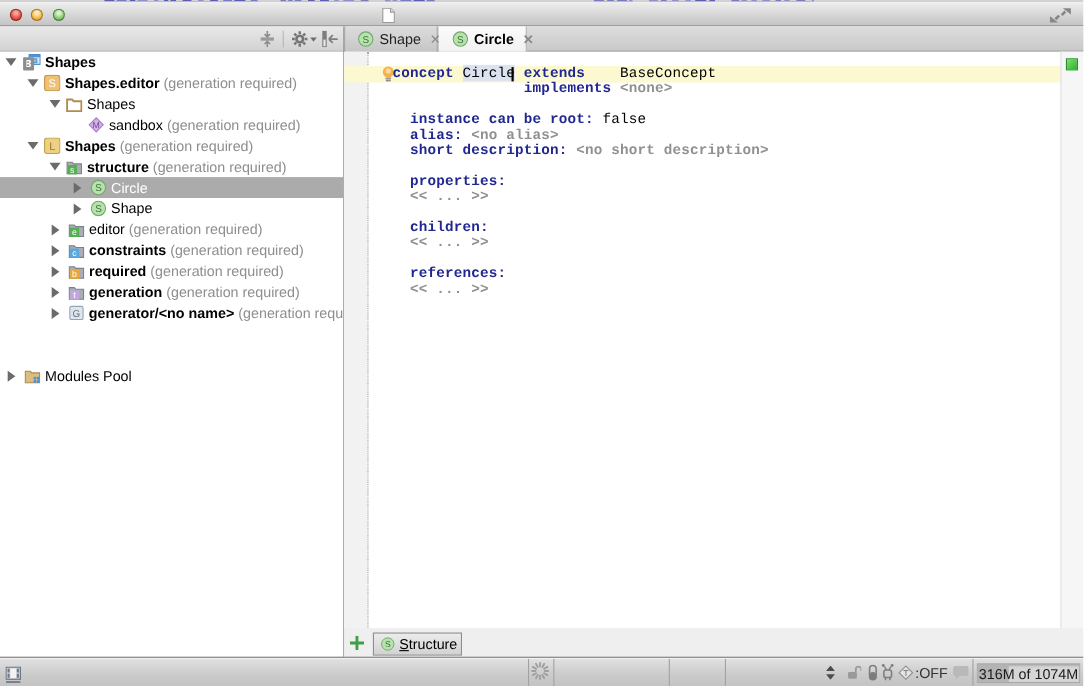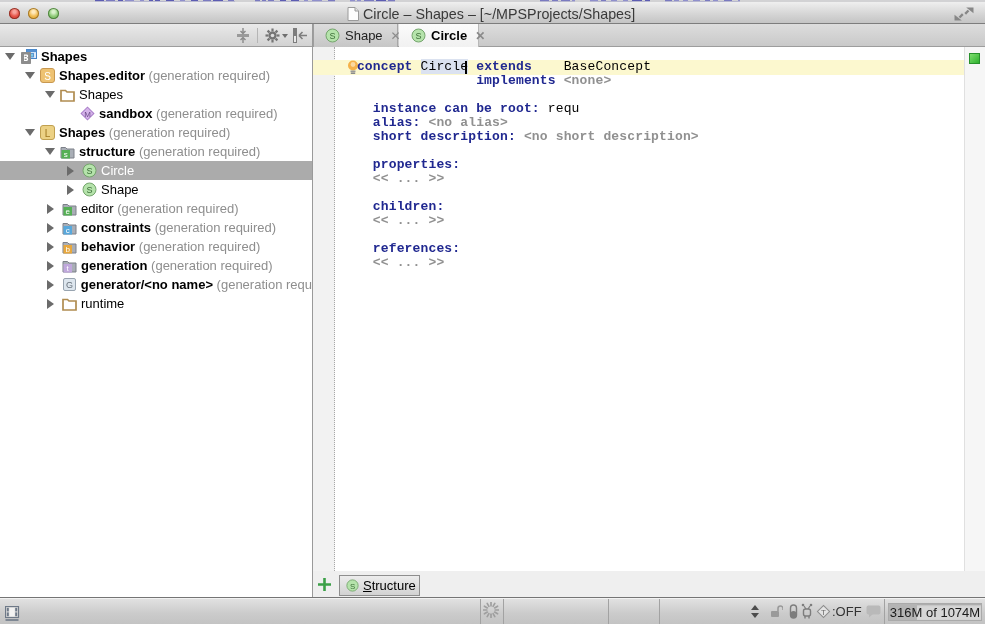--- a/index.html
+++ b/index.html
@@ -130,21 +130,20 @@
 </div>
 
 <div id="titlebar" class="abs">
   <div id="tl-r" class="tl"></div>
   <div id="tl-y" class="tl"></div>
   <div id="tl-g" class="tl"></div>
   <svg class="abs" style="left:347px;top:5px" width="12" height="14" viewBox="0 0 12 14">
     <path d="M1 0.5 L8 0.5 L11.5 4 L11.5 13.5 L1 13.5 Z" fill="#fdfdfd" stroke="#9a9a9a"></path>
     <path d="M8 0.5 L8 4 L11.5 4" fill="#e3e3e3" stroke="#9a9a9a"></path>
   </svg>
-  <div id="title" class="abs">Circle – Shapes – [~/MPSProjects/Shapes]</div>
   <svg class="abs" style="left:954px;top:5px" width="20" height="14" viewBox="0 0 20 14">
     <polygon points="12.2,0.5 19.5,0.5 19.5,6.2" fill="#878787"></polygon>
     <path d="M14.5 3.5 L11.2 6.8" stroke="#878787" stroke-width="2.4"></path>
     <polygon points="0.5,7.8 0.5,13.5 7.8,13.5" fill="#878787"></polygon>
     <path d="M5.5 10.5 L8.8 7.2" stroke="#878787" stroke-width="2.4"></path>
   </svg>
 </div>
 
 <div id="header" class="abs">
   <div id="combo" class="abs">
@@ -255,21 +254,21 @@
       <span style="width:65px"></span>
       <span style="width:10px"></span>
       <span style="width:5px"></span>
       <span style="display:inline-flex;align-items:center">
         <svg width="15" height="15" viewBox="0 0 15 15">
           <rect x="3" y="3" width="9" height="9" fill="#d5b3ea" stroke="#a87cc8" transform="rotate(45 7.5 7.5)"></rect>
           <text x="7.5" y="10.5" font-size="8" fill="#6a4a86" text-anchor="middle">M</text>
         </svg>
       </span>
       <span style="width:4px"></span>
-      <span style="font-weight:bold">sandbox</span>
+      <span style="font-weight:normal">sandbox</span>
       <span class="gr">&nbsp;(generation required)</span>
     </div>
     <div class="row" style="top:76px">
       <span style="width:25px"></span>
       <span class="arrow-d"></span>
       <span style="width:5px"></span>
       <span style="display:inline-flex;align-items:center">
         <svg width="15" height="15" viewBox="0 0 15 15">
           <rect x="0.5" y="0.5" width="14" height="14" rx="2.5" fill="#ecd184" stroke="#c0a050"></rect>
           <text x="7.5" y="11.5" font-size="10" fill="#a07820" text-anchor="middle">L</text>
@@ -355,21 +354,21 @@
       <span class="arrow-r" style="margin-left:2px;margin-right:3px"></span>
       <span style="width:5px"></span>
       <span style="display:inline-flex;align-items:center">
         <svg width="15" height="14" viewBox="0 0 15 14">
           <path d="M1 2.5 L5.5 2.5 L7 4 L14 4 L14 13 L1 13 Z" fill="#a9aeb6" stroke="#7c8089"></path>
           <rect x="1.5" y="5" width="8.5" height="8.5" fill="#e8a83e"></rect>
           <text x="5.7" y="12" font-size="8" fill="#fff" text-anchor="middle">b</text>
         </svg>
       </span>
       <span style="width:4px"></span>
-      <span style="font-weight:bold">behavior</span>
+      <span style="font-weight:bold">required</span>
       <span class="gr">&nbsp;(generation required)</span>
     </div>
     <div class="row" style="top:209px">
       <span style="width:45px"></span>
       <span class="arrow-r" style="margin-left:2px;margin-right:3px"></span>
       <span style="width:5px"></span>
       <span style="display:inline-flex;align-items:center">
         <svg width="15" height="14" viewBox="0 0 15 14">
           <path d="M1 2.5 L5.5 2.5 L7 4 L14 4 L14 13 L1 13 Z" fill="#a9aeb6" stroke="#7c8089"></path>
           <rect x="1.5" y="5" width="8.5" height="8.5" fill="#c0a8dc"></rect>
@@ -387,51 +386,57 @@
       <span style="display:inline-flex;align-items:center">
         <svg width="15" height="15" viewBox="0 0 15 15">
           <rect x="1.5" y="1.5" width="12" height="12" rx="1.5" fill="#dde6ee" stroke="#98a4b0"></rect>
           <text x="7.5" y="11" font-size="9" fill="#68727c" text-anchor="middle">G</text>
         </svg>
       </span>
       <span style="width:4px"></span>
       <span style="font-weight:bold">generator/&lt;no name&gt;</span>
       <span class="gr">&nbsp;(generation requ</span>
     </div>
-    <div class="row" style="top:247px">
-      <span style="width:45px"></span>
-      <span class="arrow-r" style="margin-left:2px;margin-right:3px"></span>
-      <span style="width:5px"></span>
-      <span style="display:inline-flex;align-items:center">
-        <svg width="15" height="14" viewBox="0 0 15 14">
-          <path d="M1 2.5 L5.5 2.5 L7 4 L14 4 L14 13 L1 13 Z" fill="#fff" stroke="#b08c50" stroke-width="1.7"></path>
-        </svg>
-      </span>
-      <span style="width:4px"></span>
-      <span style="">runtime</span>
+    <div class="row" style="top:285px">
+      <span style="width:5px"></span>
+      <span class="arrow-r" style="margin-left:2px;margin-right:3px"></span>
+      <span style="width:5px"></span>
+      <span style="display:inline-flex;align-items:center">
+        <svg width="15" height="14" viewBox="0 0 15 14">
+          <path d="M1 2.5 L5.5 2.5 L7 4 L14 4 L14 13 L1 13 Z" fill="#dcbd80" stroke="#ab8850"></path>
+          <g fill="#4a90d9">
+            <rect x="8.6" y="7.6" width="2.4" height="2.4"></rect>
+            <rect x="11.6" y="7.6" width="2.4" height="2.4"></rect>
+            <rect x="8.6" y="10.6" width="2.4" height="2.4"></rect>
+            <rect x="11.6" y="10.6" width="2.4" height="2.4"></rect>
+          </g>
+        </svg>
+      </span>
+      <span style="width:4px"></span>
+      <span style="">Modules Pool</span>
     </div>
   </div>
 <div id="divider" class="abs"></div>
 
 <div id="editor" class="abs">
   <div id="gutter" class="abs"></div>
   <div id="curline" class="abs"></div>
   <div id="stripe" class="abs"></div>
   <div id="okind" class="abs"></div>
   <svg class="abs" style="left:34px;top:13px" width="12" height="15" viewBox="0 0 12 15">
     <circle cx="6" cy="5.5" r="5" fill="#f5b24a"></circle>
     <circle cx="6" cy="4.5" r="2.4" fill="#fbd9a0"></circle>
     <rect x="3.5" y="10.5" width="5" height="1.6" fill="#9a9a9a"></rect>
     <rect x="3.8" y="12.4" width="4.4" height="1.6" fill="#8b8b8b"></rect>
   </svg>
   <div id="code" class="abs">
       <pre><span class="kw">  concept </span><span class="pl nsel">Circle</span><span class="kw"> extends</span><span class="pl">    BaseConcept</span>
 <span class="kw">                 implements</span> <span class="gy">&lt;none&gt;</span>
 
-<span class="kw">    instance can be root: </span><span class="pl">requ</span>
+<span class="kw">    instance can be root: </span><span class="pl">false</span>
 <span class="kw">    alias: </span><span class="gy">&lt;no alias&gt;</span>
 <span class="kw">    short description: </span><span class="gy">&lt;no short description&gt;</span>
 
 <span class="kw">    properties:</span>
 <span class="gy">    &lt;&lt; ... &gt;&gt;</span>
 
 <span class="kw">    children:</span>
 <span class="gy">    &lt;&lt; ... &gt;&gt;</span>
 
 <span class="kw">    references:</span>

